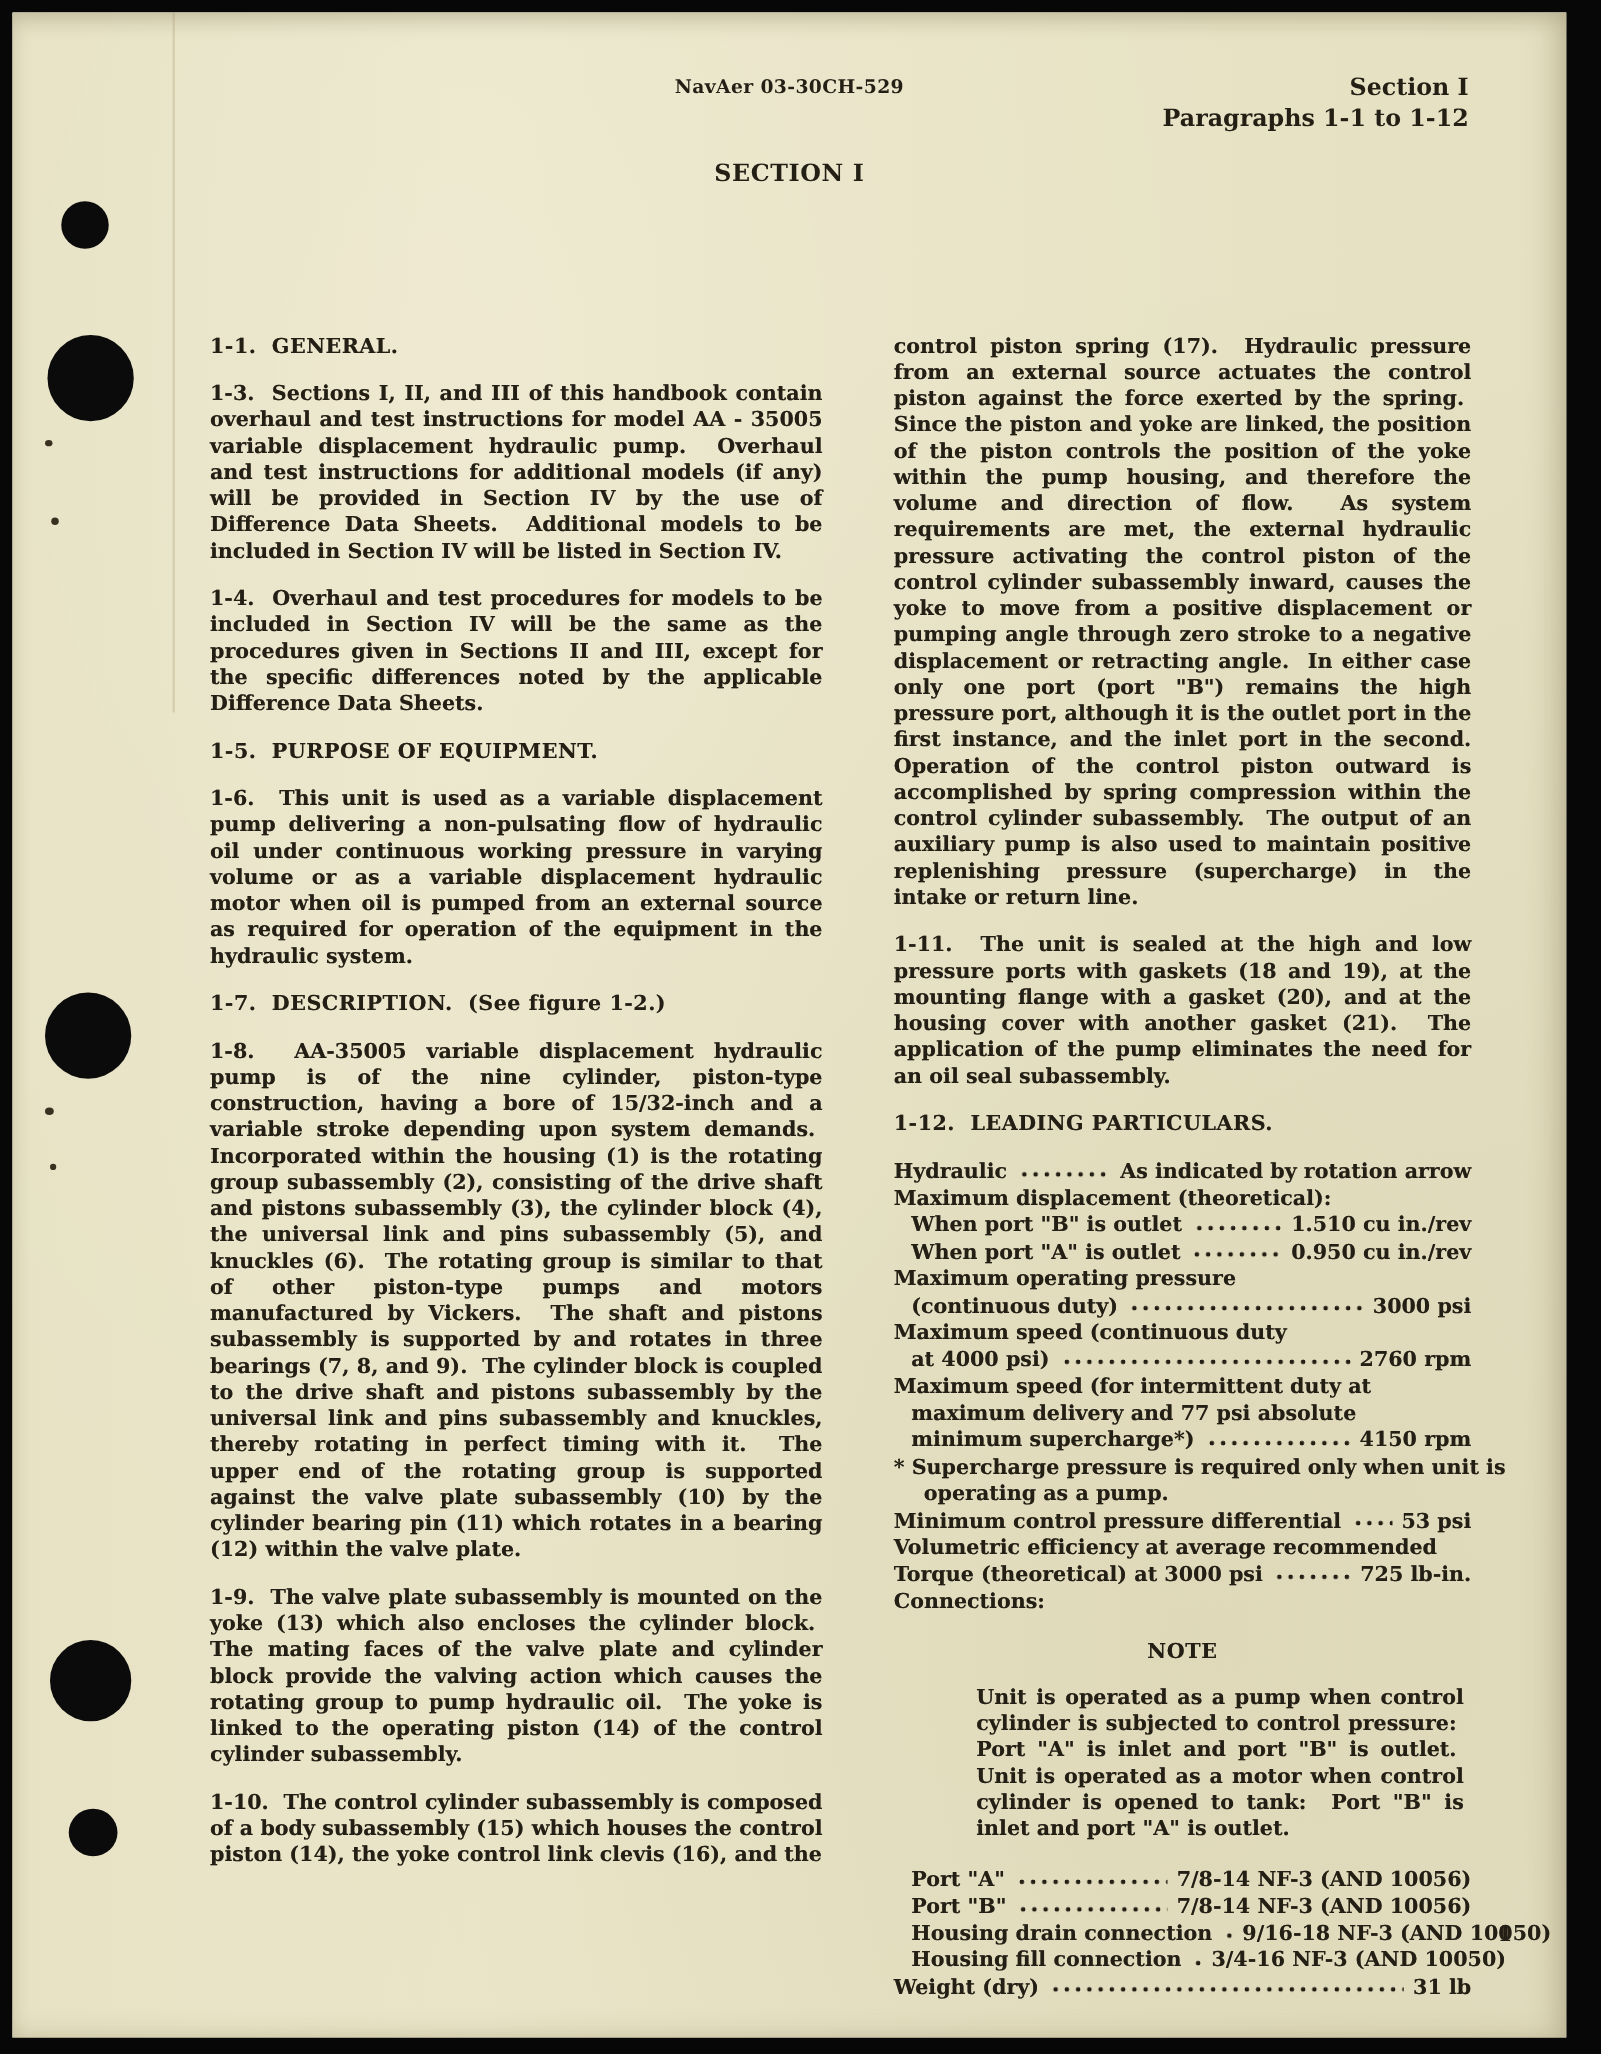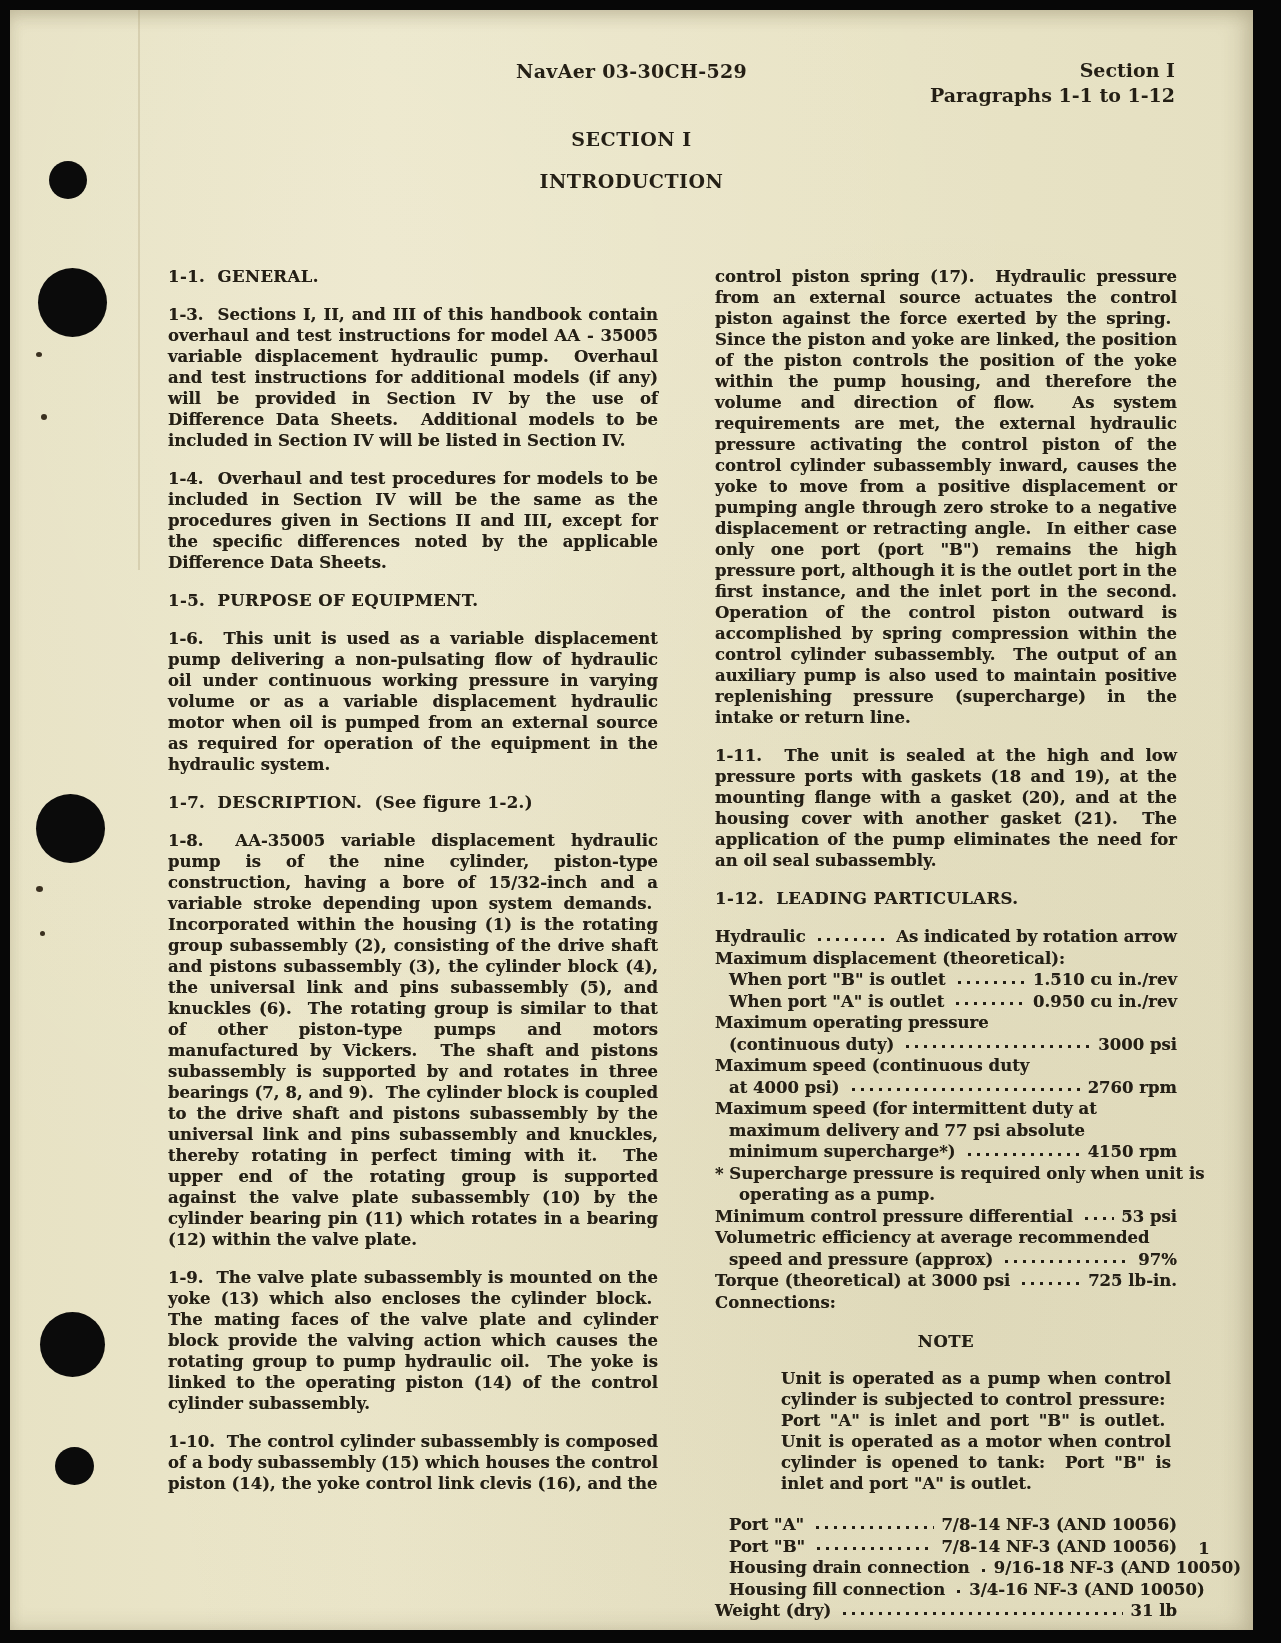--- a/index.html
+++ b/index.html
@@ -18,21 +18,21 @@
   .hole3{left:26px;top:784px;width:69px;height:69px;}
   .hole4{left:30px;top:1302px;width:65px;height:65px;}
   .hole5{left:45px;top:1437px;width:39px;height:38px;}
   .speck{position:absolute;background:#3a3020;border-radius:50%;}
   .sp1{left:26px;top:342px;width:6px;height:5px;}
   .sp2{left:31px;top:404px;width:6px;height:6px;}
   .sp3{left:26px;top:876px;width:7px;height:6px;}
   .sp4{left:30px;top:921px;width:5px;height:5px;}
   .crease{position:absolute;left:128px;top:0;width:2px;height:560px;background:rgba(150,130,88,0.22);}
   .hdr-center{position:absolute;left:0;right:0;top:50px;text-align:center;
-              font-size:19px;font-weight:bold;letter-spacing:0.3px;}
+              font-size:15px;font-weight:bold;letter-spacing:0.3px;}
   .hdr-right{position:absolute;right:78px;top:48px;text-align:right;line-height:25px;
              font-size:19px;font-weight:bold;}
   .title-1{position:absolute;left:0;right:0;top:118px;text-align:center;font-size:19px;font-weight:bold;letter-spacing:0.5px;}
   .title-2{position:absolute;left:0;right:0;top:160px;text-align:center;font-size:19px;font-weight:bold;letter-spacing:0.5px;}
   .col{position:absolute;top:228px;font-size:16.5px;line-height:21px;font-weight:bold;
        text-align:justify;text-shadow:0 0 0.4px rgba(36,31,21,0.55);margin-top:28px;}
   #col-left{left:158px;width:490px;}
   #col-right{left:705px;width:462px;}
   .para{margin:0 0 17px 0;}
   .hding{margin:0 0 17px 0;letter-spacing:0.4px;text-align:left;}
@@ -68,21 +68,20 @@
     <div class="speck sp4"></div>
     <div class="crease"></div>
 
     <div class="hdr-center">NavAer 03-30CH-529</div>
     <div class="hdr-right">
       <div>Section I</div>
       <div>Paragraphs 1-1 to 1-12</div>
     </div>
 
     <div class="title-1">SECTION I</div>
-    <div class="title-2">INTRODUCTION</div>
 
     <div id="col-left" class="col">
       <p class="hding">1-1.&nbsp; GENERAL.</p>
       <p class="para">1-3.&nbsp; Sections I, II, and III of this handbook contain overhaul and test instructions for model AA - 35005 variable displacement hydraulic pump.&nbsp; Overhaul and test instructions for additional models (if any) will be provided in Section IV by the use of Difference Data Sheets.&nbsp; Additional models to be included in Section IV will be listed in Section IV.</p>
       <p class="para">1-4.&nbsp; Overhaul and test procedures for models to be included in Section IV will be the same as the procedures given in Sections II and III, except for the specific differences noted by the applicable Difference Data Sheets.</p>
       <p class="hding">1-5.&nbsp; PURPOSE OF EQUIPMENT.</p>
       <p class="para">1-6.&nbsp; This unit is used as a variable displacement pump delivering a non-pulsating flow of hydraulic oil under continuous working pressure in varying volume or as a variable displacement hydraulic motor when oil is pumped from an external source as required for operation of the equipment in the hydraulic system.</p>
       <p class="hding">1-7.&nbsp; DESCRIPTION.&nbsp; (See figure 1-2.)</p>
       <p class="para">1-8.&nbsp; AA-35005 variable displacement hydraulic pump is of the nine cylinder, piston-type construction, having a bore of 15/32-inch and a variable stroke depending upon system demands.&nbsp; Incorporated within the housing (1) is the rotating group subassembly (2), consisting of the drive shaft and pistons subassembly (3), the cylinder block (4), the universal link and pins subassembly (5), and knuckles (6).&nbsp; The rotating group is similar to that of other piston-type pumps and motors manufactured by Vickers.&nbsp; The shaft and pistons subassembly is supported by and rotates in three bearings (7, 8, and 9).&nbsp; The cylinder block is coupled to the drive shaft and pistons subassembly by the universal link and pins subassembly and knuckles, thereby rotating in perfect timing with it.&nbsp; The upper end of the rotating group is supported against the valve plate subassembly (10) by the cylinder bearing pin (11) which rotates in a bearing (12) within the valve plate.</p>
       <p class="para">1-9.&nbsp; The valve plate subassembly is mounted on the yoke (13) which also encloses the cylinder block.&nbsp; The mating faces of the valve plate and cylinder block provide the valving action which causes the rotating group to pump hydraulic oil.&nbsp; The yoke is linked to the operating piston (14) of the control cylinder subassembly.</p>
@@ -147,25 +146,20 @@
           <span class="lp-label">operating as a pump.</span>
         </div>
         <div class="lp-row">
           <span class="lp-label">Minimum control pressure differential</span>
           <span class="leader"></span>
           <span class="lp-value">53 psi</span>
         </div>
         <div class="lp-row">
           <span class="lp-label">Volumetric efficiency at average recommended</span>
         </div>
-        <div class="lp-row ind1">
-          <span class="lp-label">speed and pressure (approx)</span>
-          <span class="leader"></span>
-          <span class="lp-value">97%</span>
-        </div>
         <div class="lp-row">
           <span class="lp-label">Torque (theoretical) at 3000 psi</span>
           <span class="leader"></span>
           <span class="lp-value">725 lb-in.</span>
         </div>
         <div class="lp-row">
           <span class="lp-label">Connections:</span>
         </div>
       </div>
 

